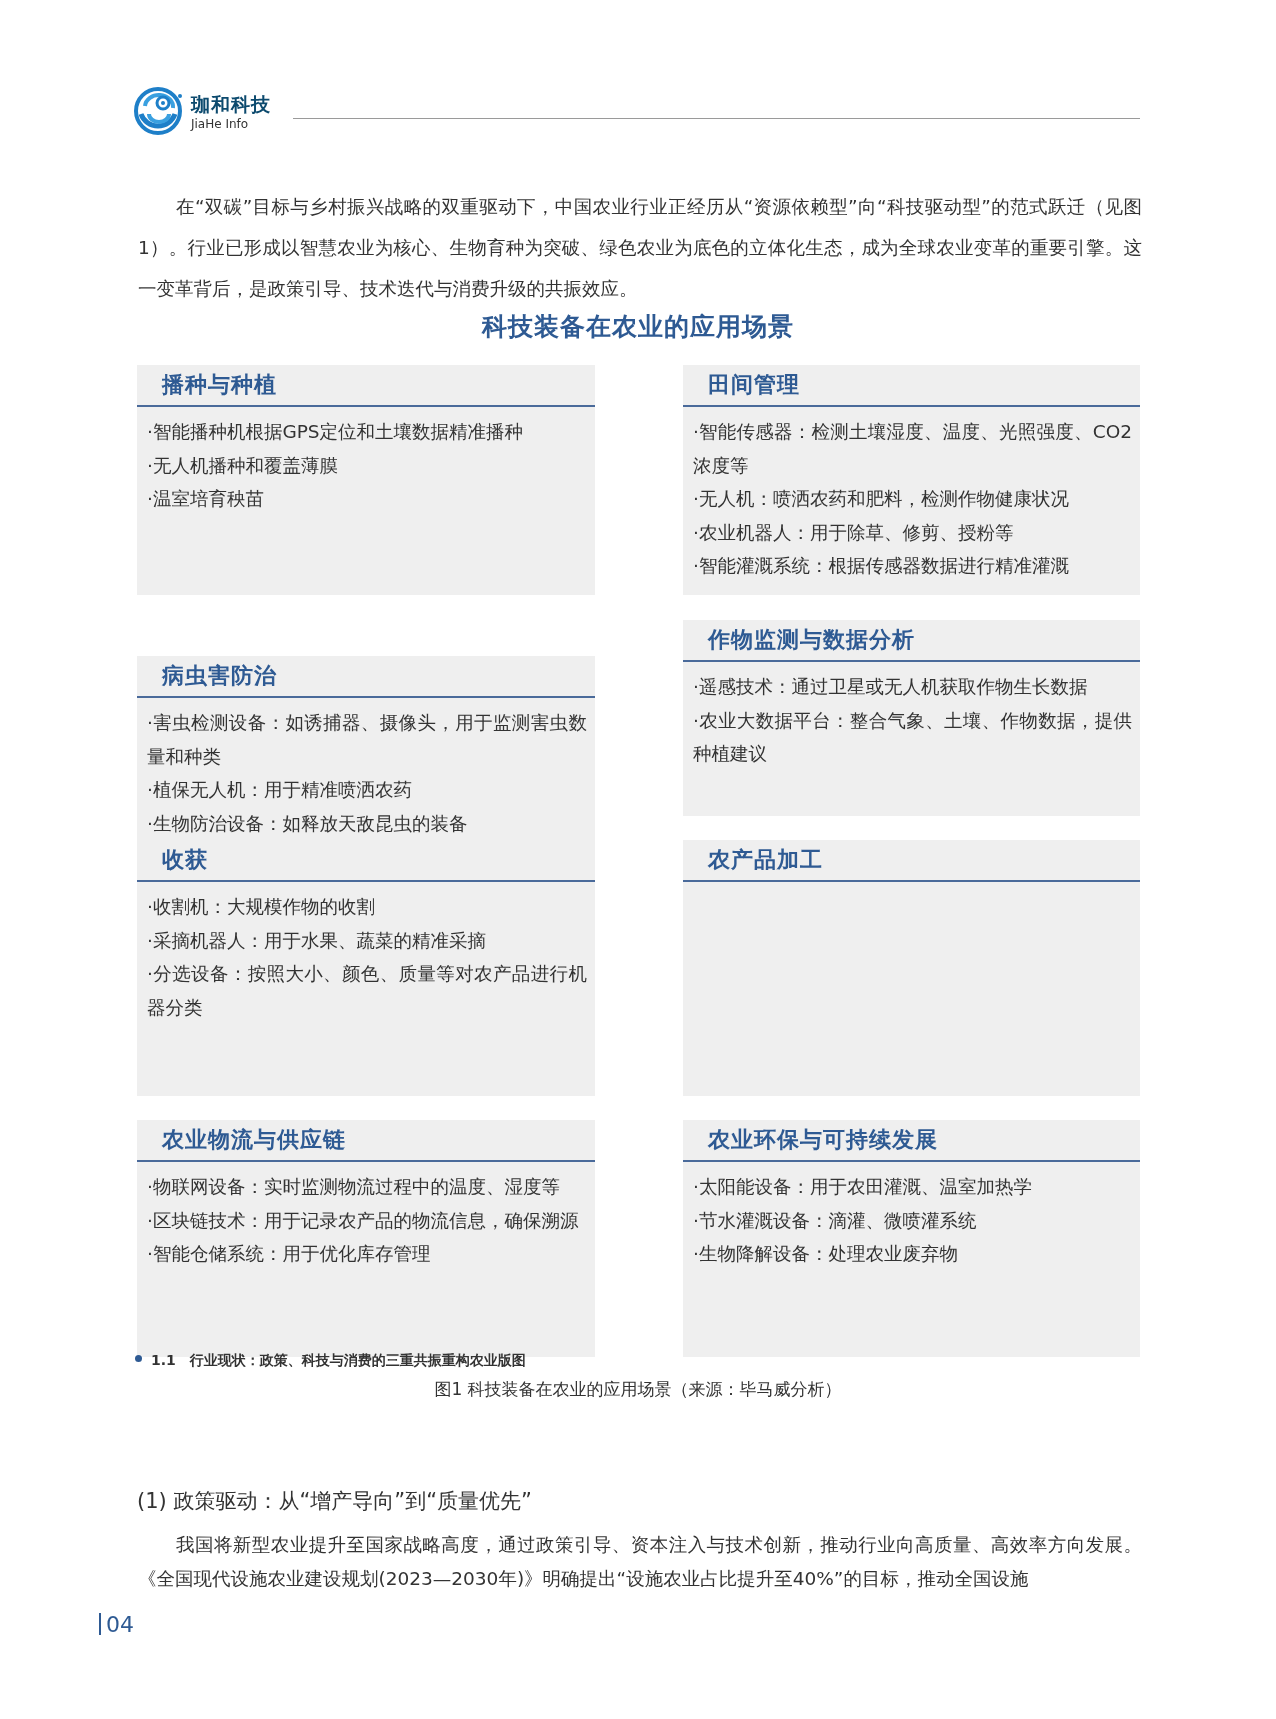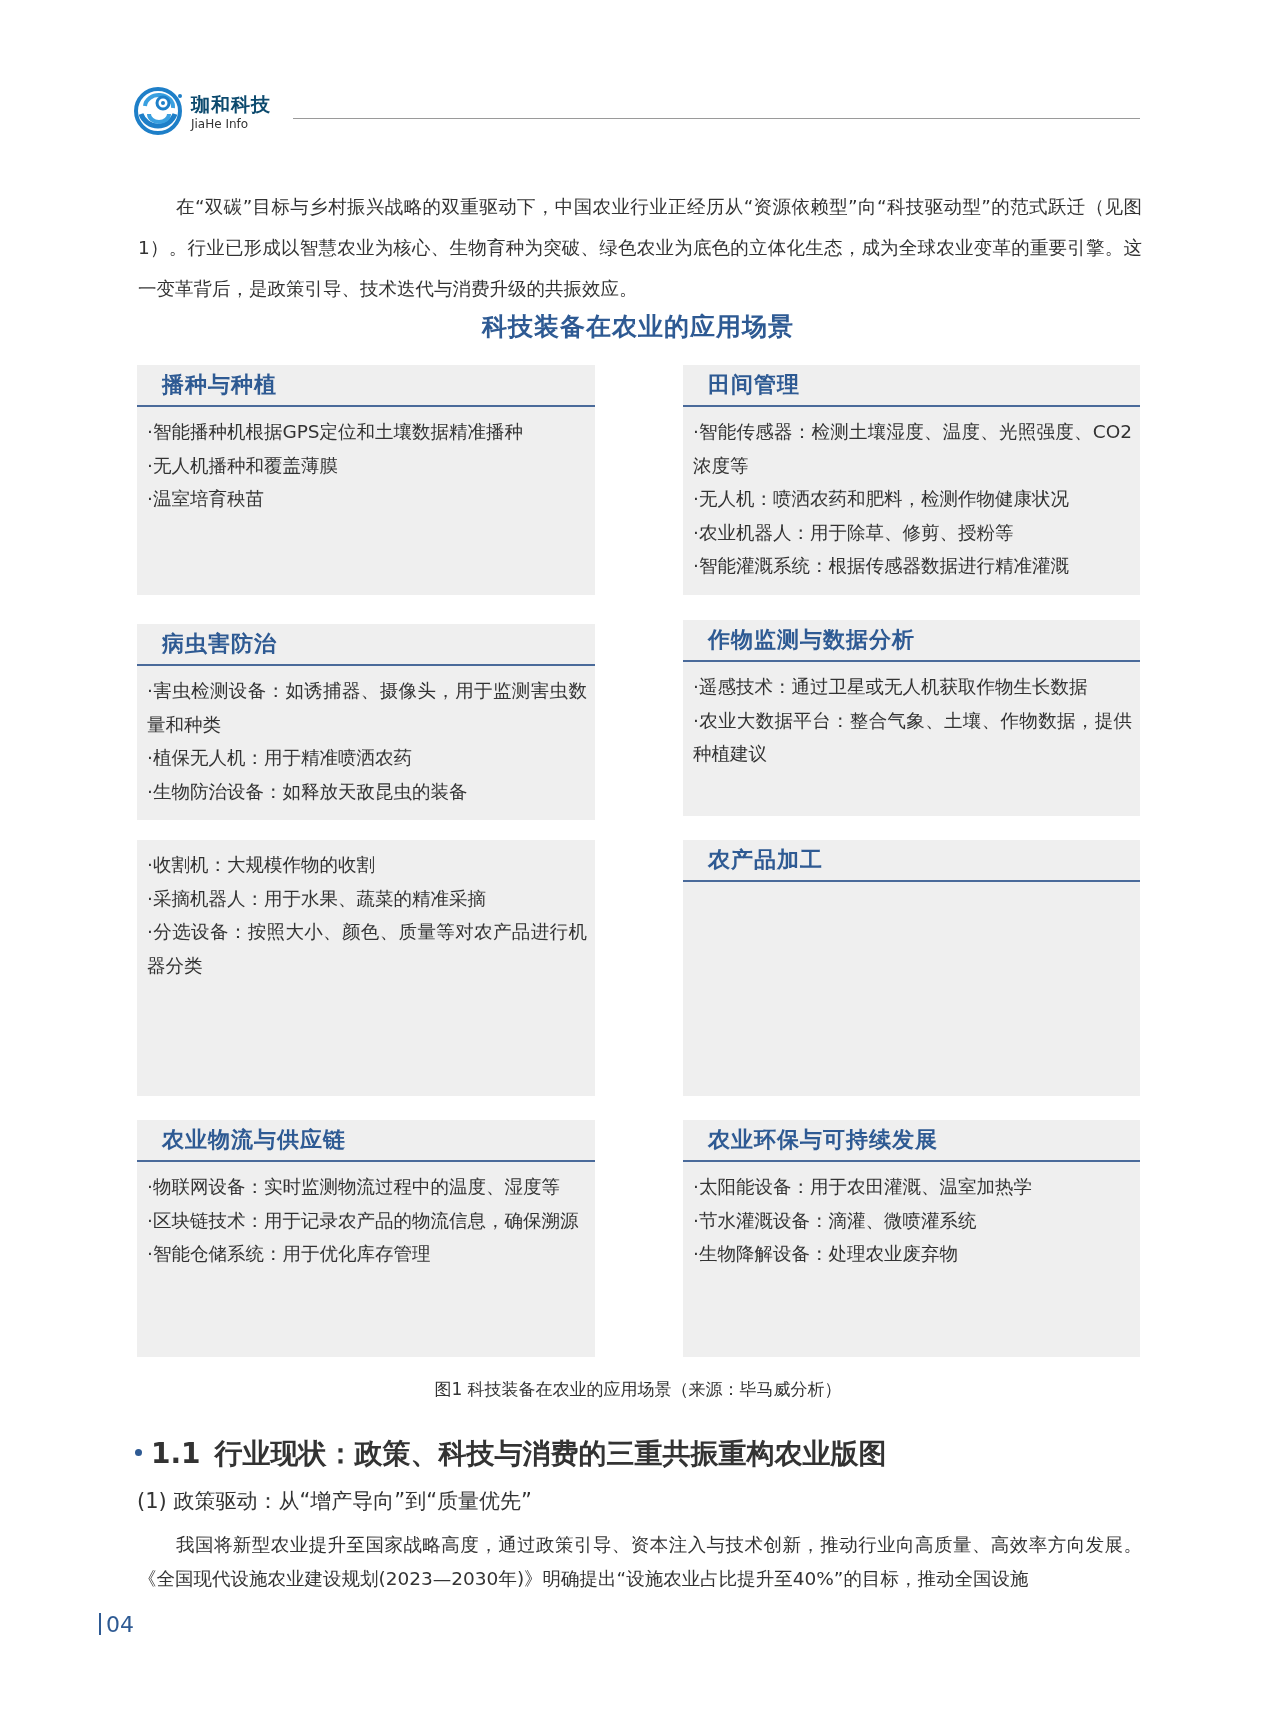--- a/index.html
+++ b/index.html
@@ -16,21 +16,21 @@
 
   .fig-title { position: absolute; left: 0; width: 1276px; top: 310px; text-align: center; font-size: 25px; font-weight: bold; color: #2e5a93; letter-spacing: 1px; }
 
   .panel { position: absolute; background: #efefef; }
   .panel-head { height: 42px; border-bottom: 2px solid #4a6a9a; padding-left: 25px; padding-top: 5px; font-size: 22px; color: #2e5a93; font-weight: bold; letter-spacing: 1px; }
   .panel-body { padding: 8px 8px 0 10px; font-size: 18.5px; line-height: 33.5px; color: #333; }
   .panel-body .item { display: block; text-align: justify; }
 
   .caption { position: absolute; left: 0; width: 1276px; top: 1378px; text-align: center; font-size: 17px; color: #333; }
 
-  .section-head { position: absolute; left: 135px; top: 1435px; font-size: 28px; font-weight: bold; color: #333; }
+  .section-head { position: absolute; left: 135px; top: 1352px; font-size: 14px; font-weight: bold; color: #333; }
   .section-bullet { display: inline-block; width: 7px; height: 7px; border-radius: 50%; background: #2e5a93; margin-right: 9px; vertical-align: middle; position: relative; top: -3px; }
   .section-num { margin-right: 14px; }
 
   .sub-head { position: absolute; left: 137px; top: 1487px; font-size: 21px; color: #333; }
 
   .para { position: absolute; left: 138px; top: 1528px; width: 1004px; font-size: 18.5px; line-height: 33.5px; color: #333; text-indent: 38px; text-align: justify; }
 
   .page-num { position: absolute; left: 99px; top: 1612px; font-size: 22px; color: #2e5a93; }
   .page-num .bar { display: inline-block; width: 2px; height: 22px; background: #2e5a93; vertical-align: middle; margin-right: 5px; position: relative; top: -2px; }
 </style>
@@ -68,38 +68,39 @@
 <div class="panel" style="left:683px; top:365px; width:457px; height:230px;">
   <div class="panel-head">田间管理</div>
   <div class="panel-body">
     <span class="item">·智能传感器：检测土壤湿度、温度、光照强度、CO2浓度等</span>
     <span class="item">·无人机：喷洒农药和肥料，检测作物健康状况</span>
     <span class="item">·农业机器人：用于除草、修剪、授粉等</span>
     <span class="item">·智能灌溉系统：根据传感器数据进行精准灌溉</span>
   </div>
 </div>
 
-<div class="panel" style="left:137px; top:624px; width:458px; height:196px;">
+<div class="panel" style="left:137px; top:656px; width:458px; height:196px;">
   <div class="panel-head">病虫害防治</div>
   <div class="panel-body">
     <span class="item">·害虫检测设备：如诱捕器、摄像头，用于监测害虫数量和种类</span>
     <span class="item">·植保无人机：用于精准喷洒农药</span>
     <span class="item">·生物防治设备：如释放天敌昆虫的装备</span>
   </div>
 </div>
 
 <div class="panel" style="left:683px; top:620px; width:457px; height:196px;">
   <div class="panel-head">作物监测与数据分析</div>
   <div class="panel-body">
     <span class="item">·遥感技术：通过卫星或无人机获取作物生长数据</span>
     <span class="item">·农业大数据平台：整合气象、土壤、作物数据，提供种植建议</span>
   </div>
 </div>
 
 <div class="panel" style="left:137px; top:840px; width:458px; height:256px;">
+  <div class="panel-head">收获</div>
   <div class="panel-body">
     <span class="item">·收割机：大规模作物的收割</span>
     <span class="item">·采摘机器人：用于水果、蔬菜的精准采摘</span>
     <span class="item">·分选设备：按照大小、颜色、质量等对农产品进行机器分类</span>
   </div>
 </div>
 
 <div class="panel" style="left:683px; top:840px; width:457px; height:256px;">
   <div class="panel-head">农产品加工</div>
 </div>

